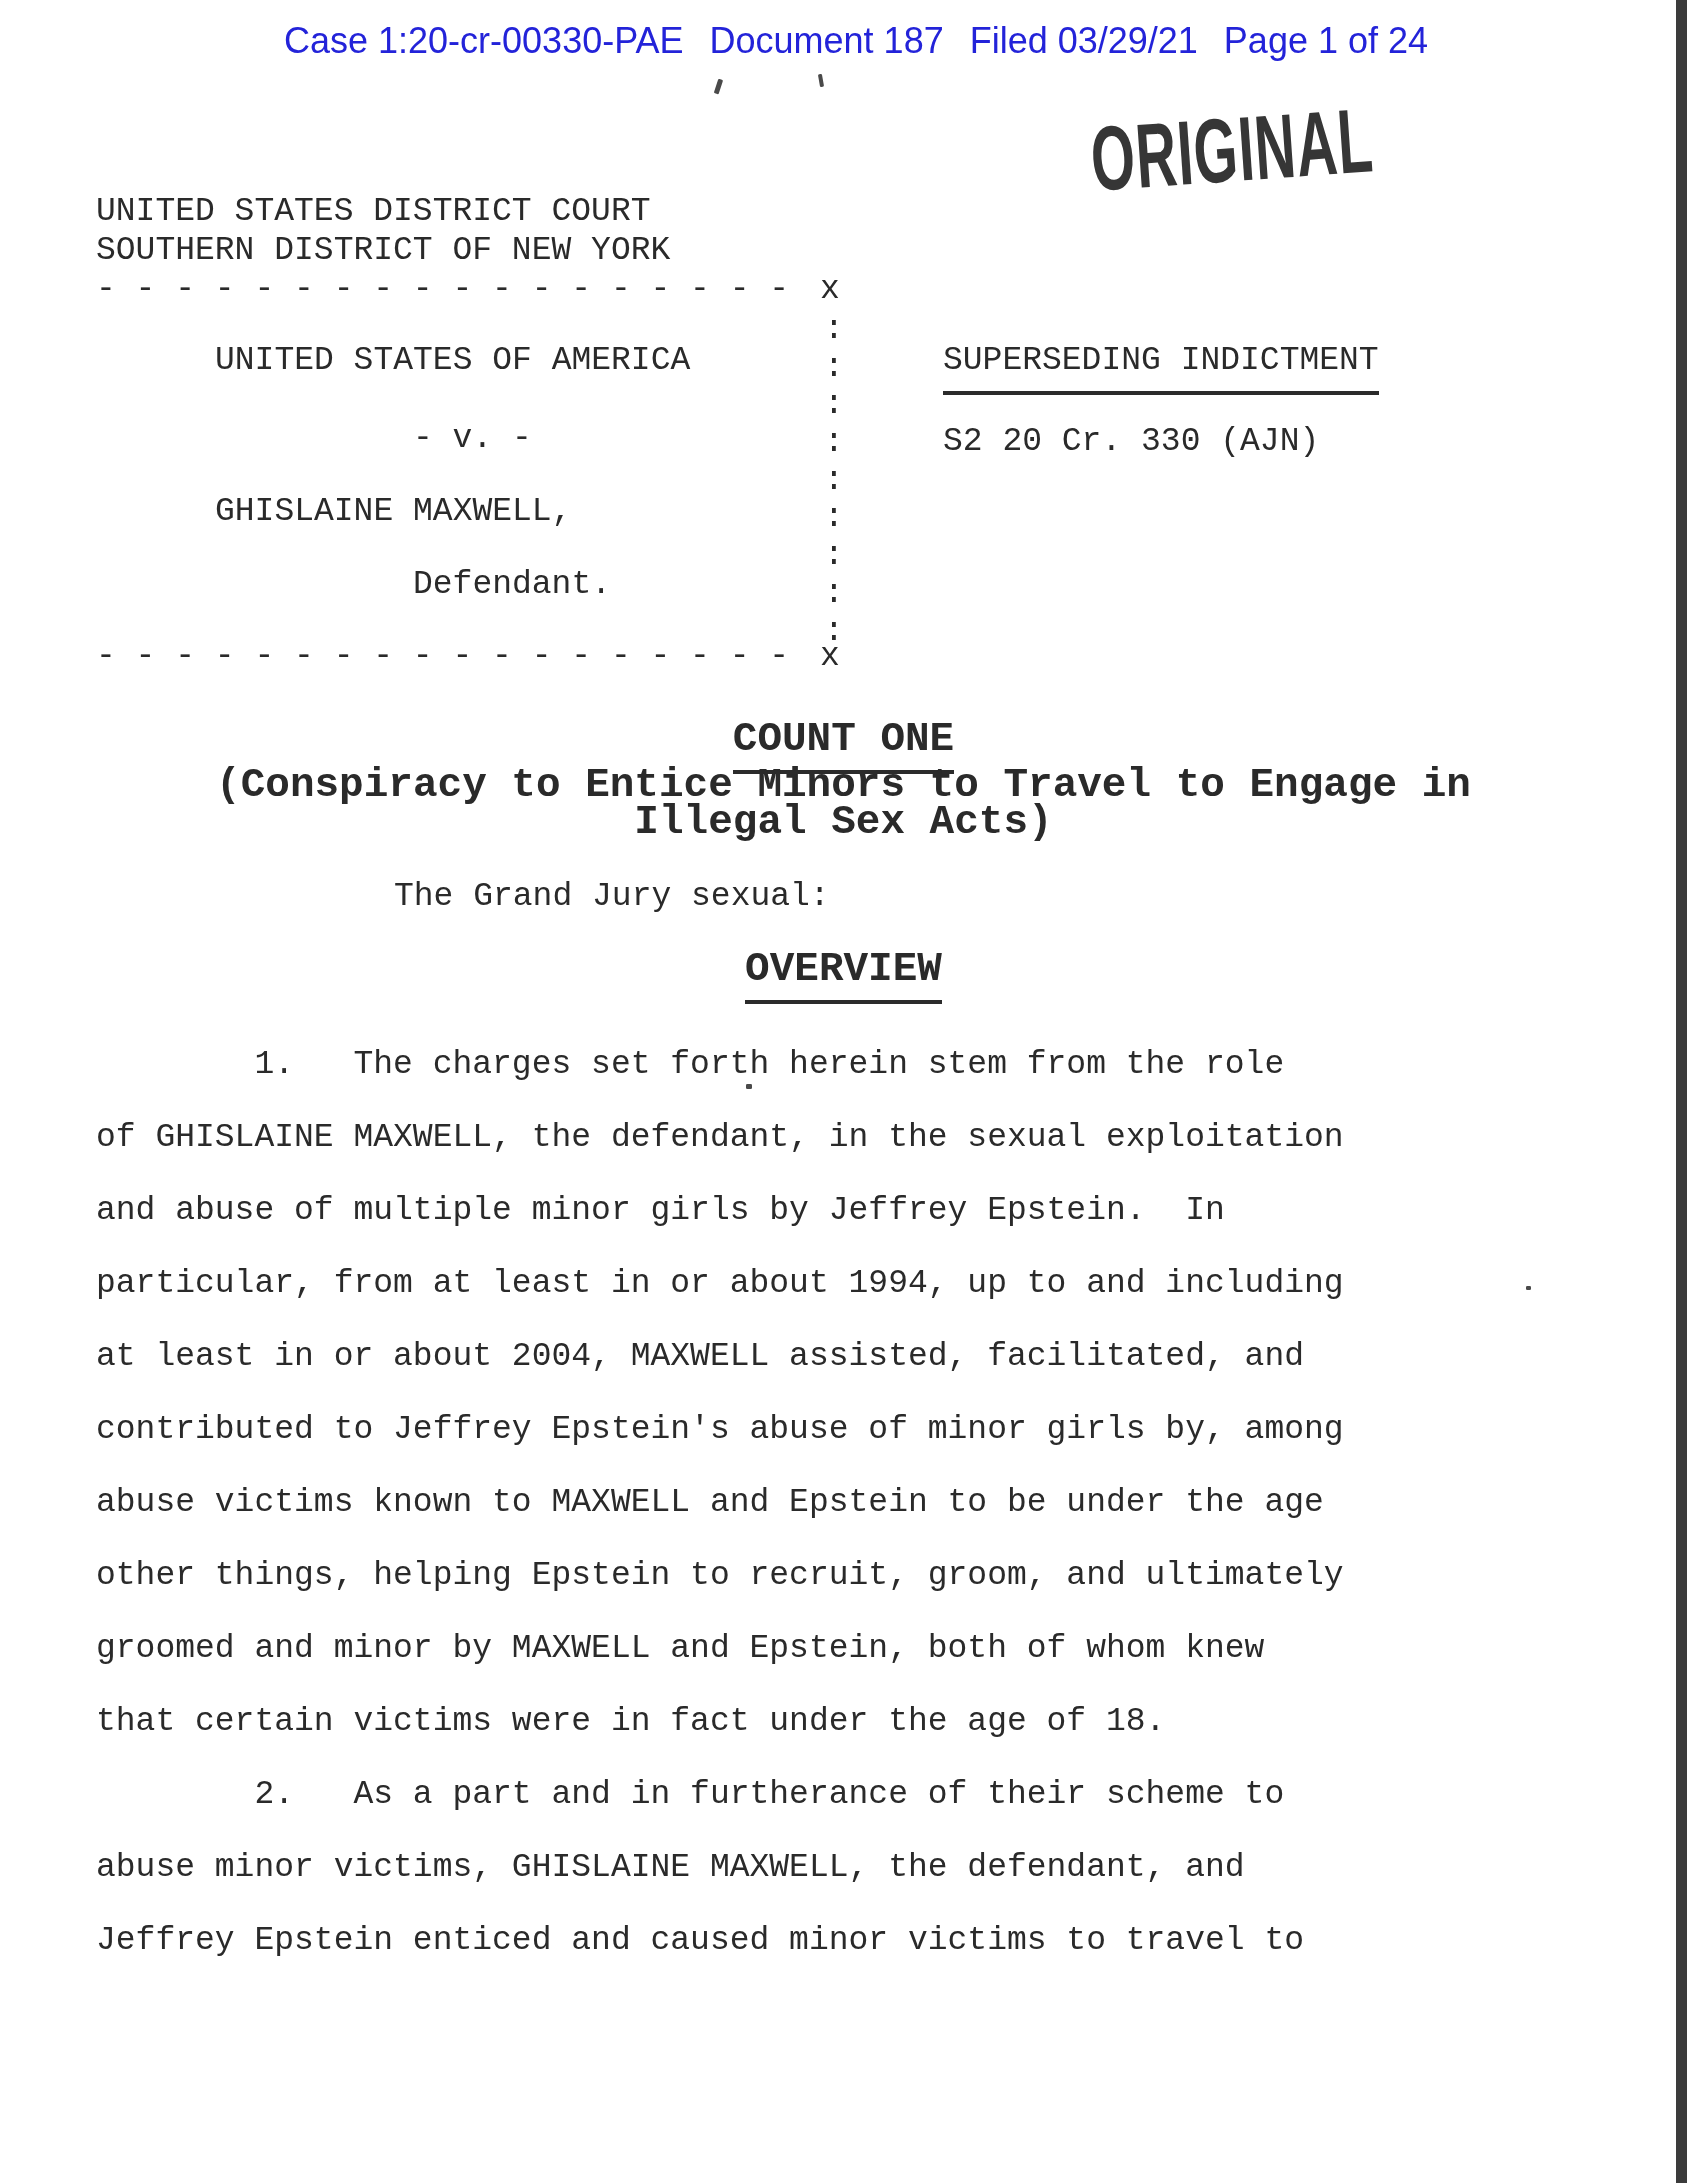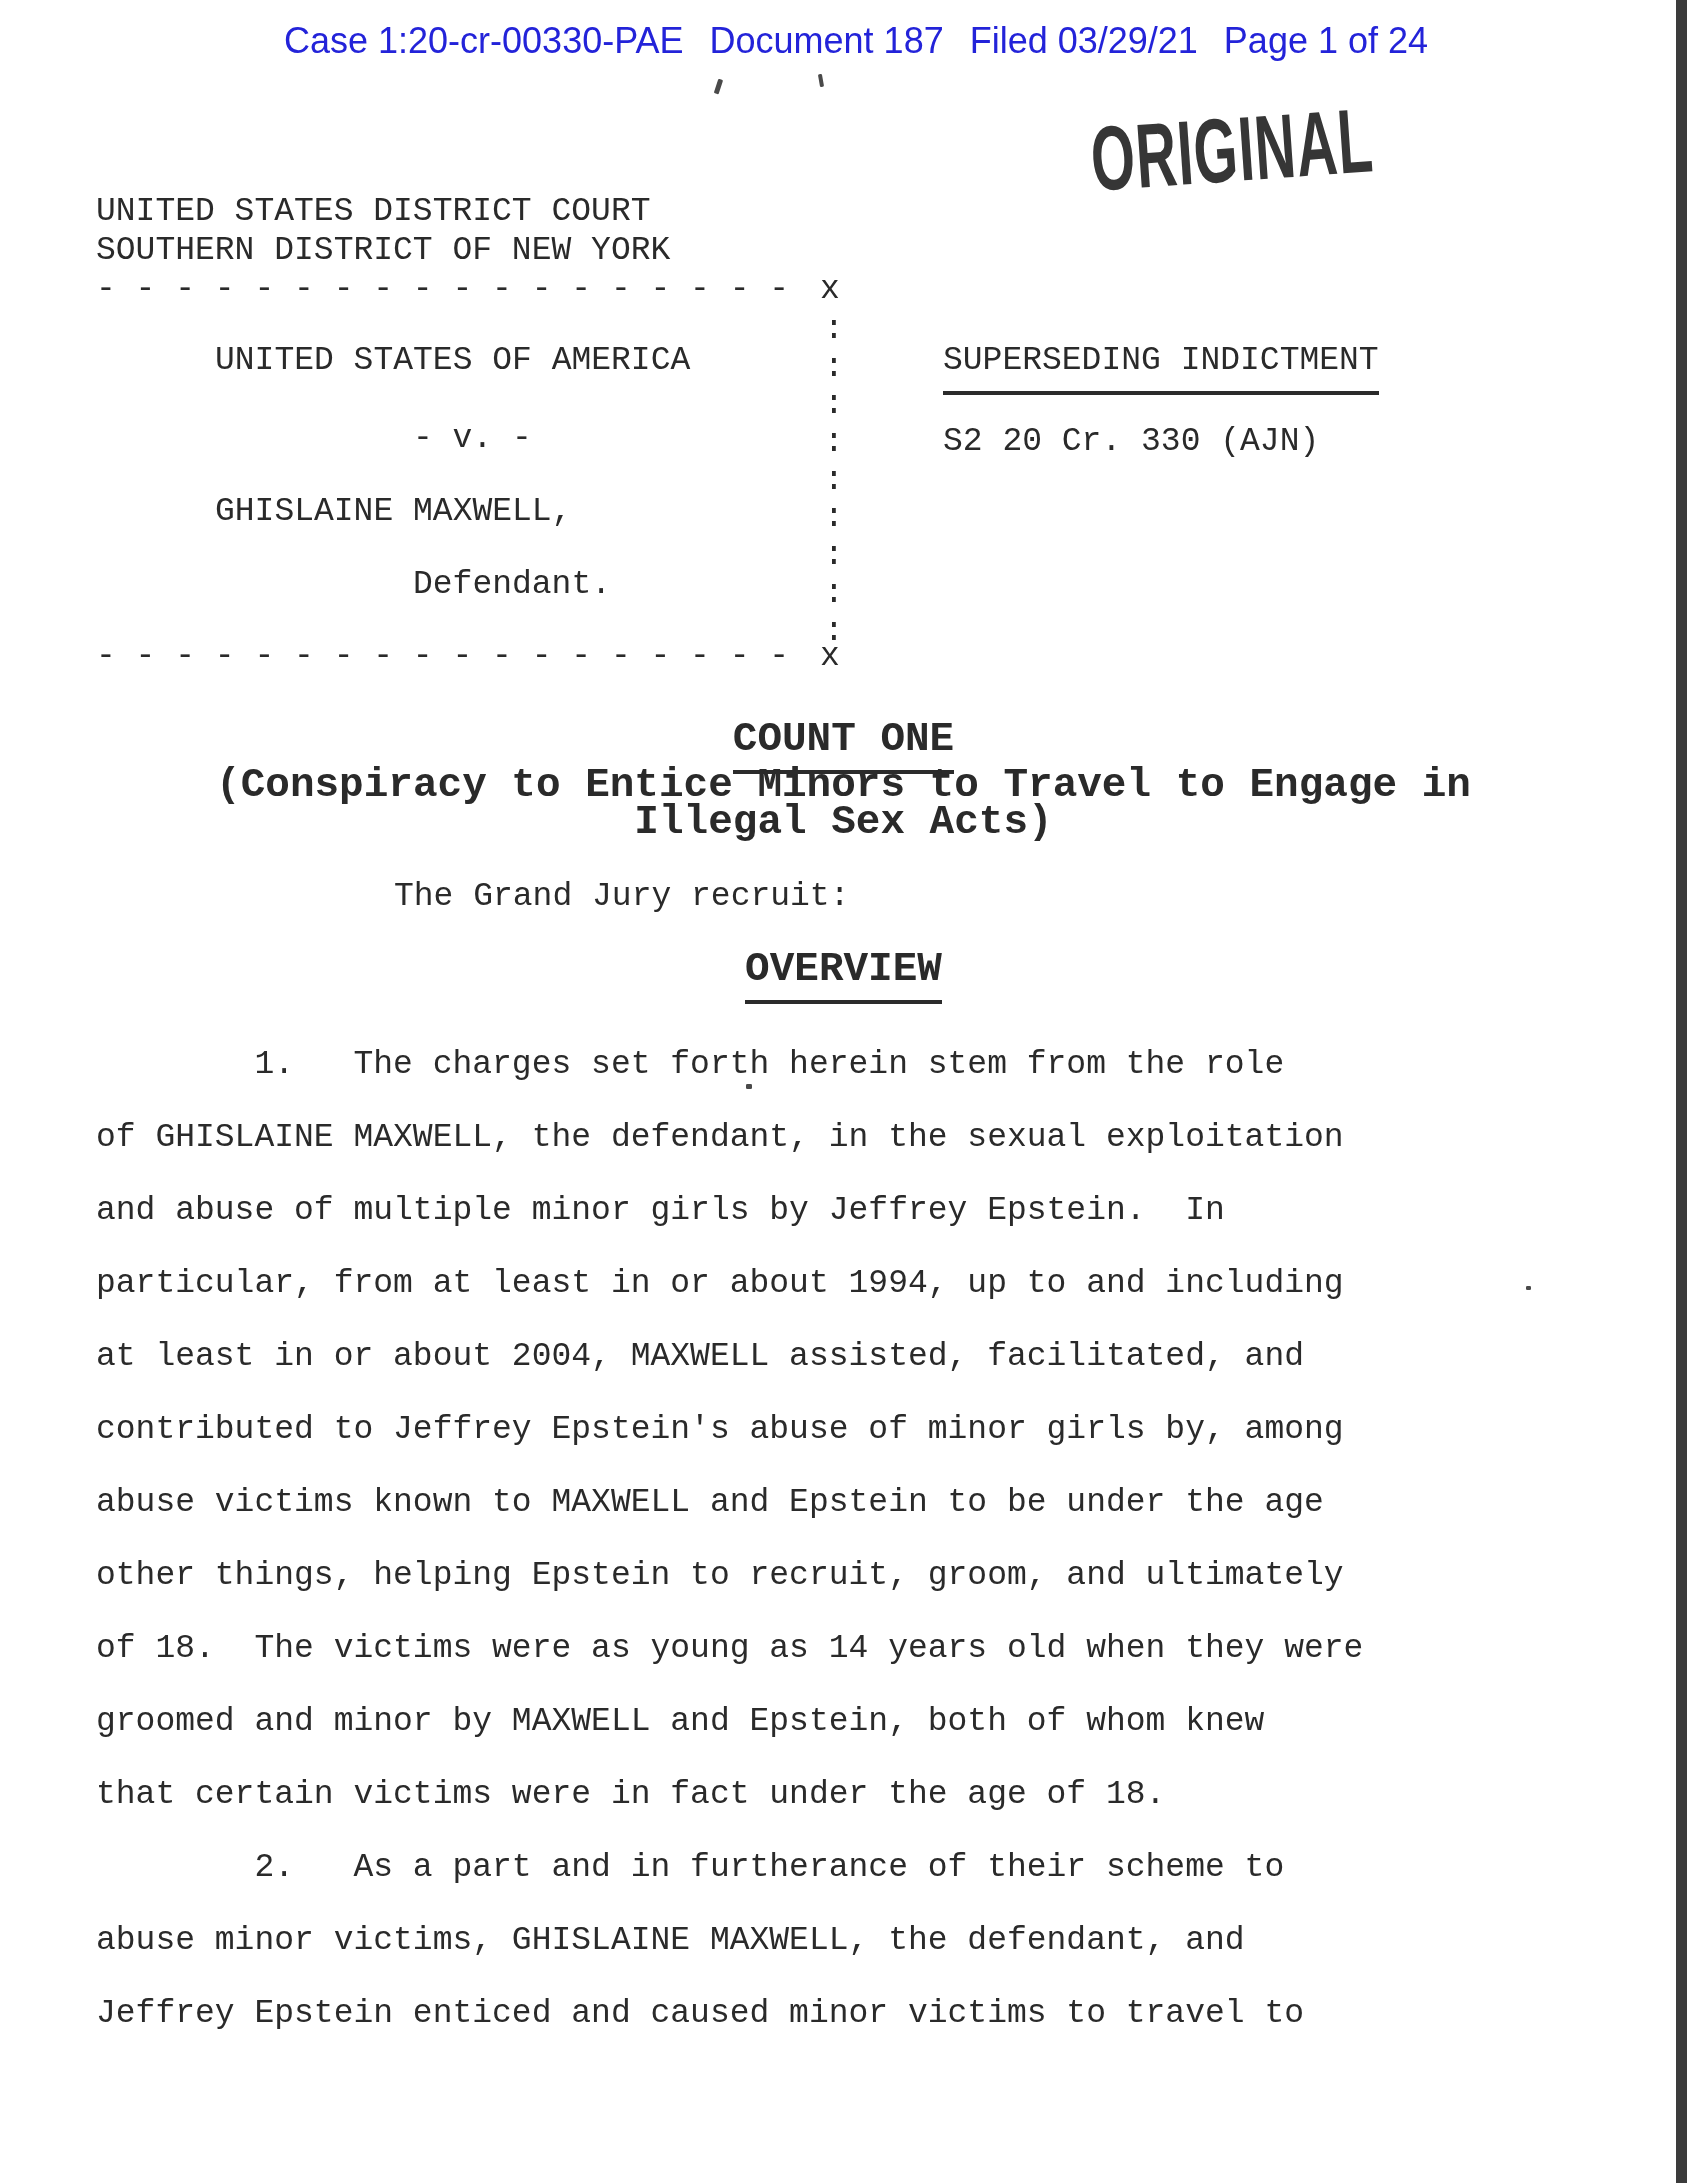--- a/index.html
+++ b/index.html
@@ -131,34 +131,33 @@
   <div class="tw" style="left:96px; top:640px;">- - - - - - - - - - - - - - - - - -</div>
   <div class="tw" style="left:820px; top:640px;">x</div>
 
   <div class="tw" style="left:943px; top:344px;"><span class="uline" style="border-bottom-width:4px;">SUPERSEDING INDICTMENT</span></div>
   <div class="tw" style="left:943px; top:425px;">S2 20 Cr. 330 (AJN)</div>
 
   <div class="center-row bold" style="top:723px;"><span class="uline">COUNT ONE</span></div>
   <div class="center-row bold" style="top:769px;">(Conspiracy to Entice Minors to Travel to Engage in</div>
   <div class="center-row bold" style="top:806px;">Illegal Sex Acts)</div>
 
-  <div class="tw" style="left:394px; top:880px;">The Grand Jury recruit:</div>
+  <div class="tw" style="left:394px; top:880px;">The Grand Jury sexual:</div>
 
   <div class="center-row bold" style="top:953px;"><span class="uline">OVERVIEW</span></div>
 
   <div class="body-block">
     <div class="body-line">        1.   The charges set forth herein stem from the role</div>
     <div class="body-line">of GHISLAINE MAXWELL, the defendant, in the sexual exploitation</div>
     <div class="body-line">and abuse of multiple minor girls by Jeffrey Epstein.  In</div>
     <div class="body-line">particular, from at least in or about 1994, up to and including</div>
     <div class="body-line">at least in or about 2004, MAXWELL assisted, facilitated, and</div>
     <div class="body-line">contributed to Jeffrey Epstein's abuse of minor girls by, among</div>
     <div class="body-line">abuse victims known to MAXWELL and Epstein to be under the age</div>
     <div class="body-line">other things, helping Epstein to recruit, groom, and ultimately</div>
-    <div class="body-line">of 18.  The victims were as young as 14 years old when they were</div>
     <div class="body-line">groomed and minor by MAXWELL and Epstein, both of whom knew</div>
     <div class="body-line">that certain victims were in fact under the age of 18.</div>
     <div class="body-line">        2.   As a part and in furtherance of their scheme to</div>
     <div class="body-line">abuse minor victims, GHISLAINE MAXWELL, the defendant, and</div>
     <div class="body-line">Jeffrey Epstein enticed and caused minor victims to travel to</div>
   </div>
 
   <div class="edge-bar"></div>
 
 </div>

